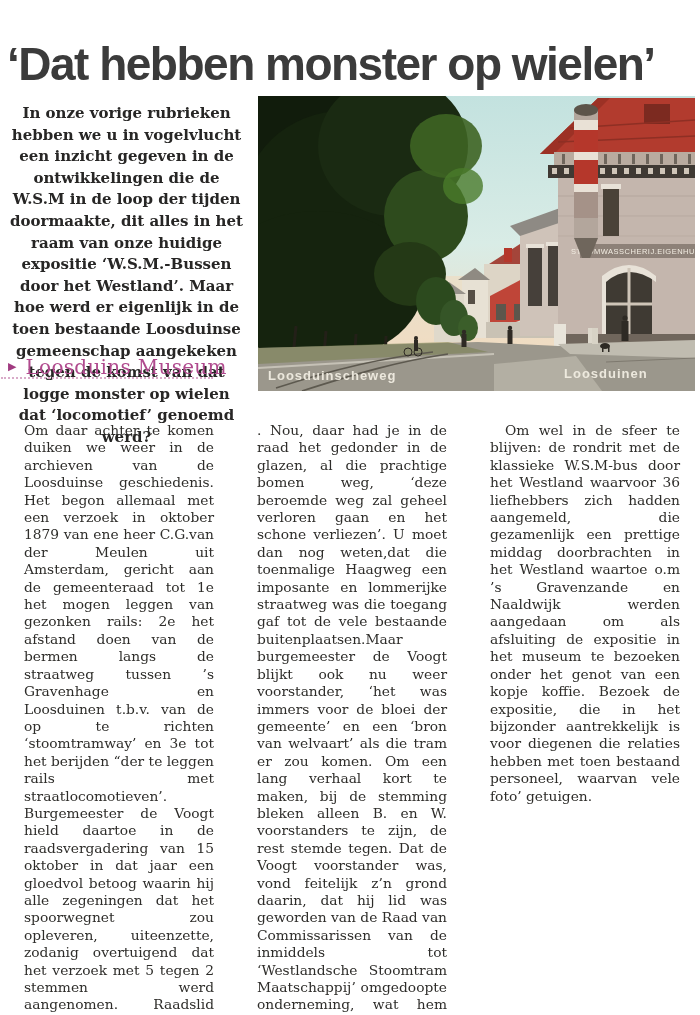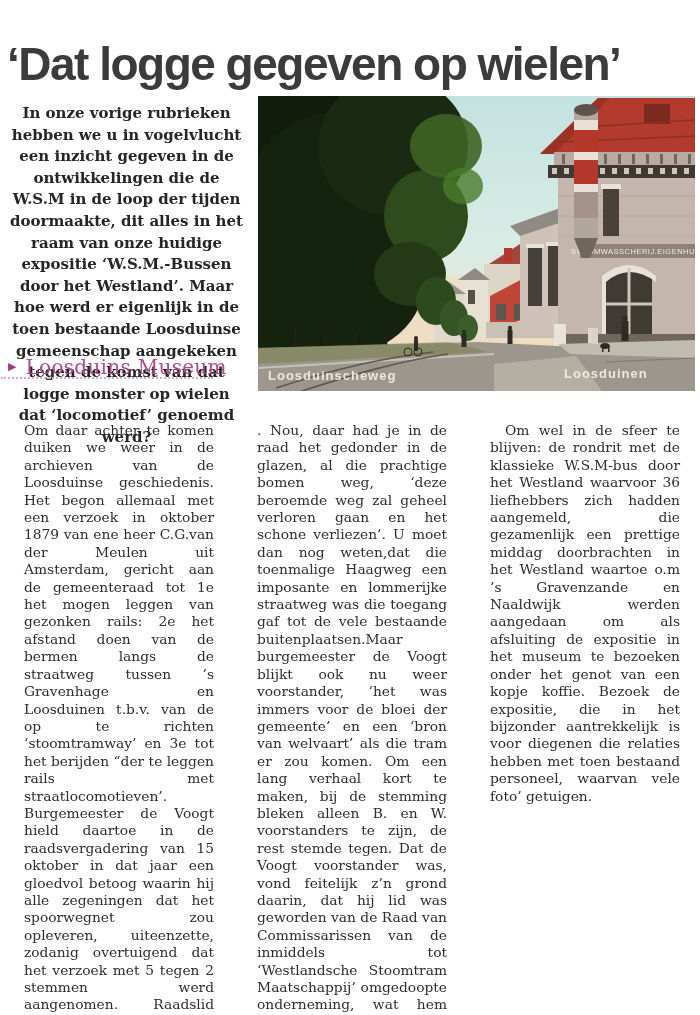--- a/index.html
+++ b/index.html
@@ -43,21 +43,21 @@
   .col p{margin:16px;}
   .col p.indent{text-indent:15px;}
   .cap{
     font-family:"Liberation Sans", sans-serif;font-weight:700;
     fill:#f3efe4;opacity:.92;letter-spacing:1px;
   }
 </style>
 </head>
 <body>
 
-<h1 class="title">‘Dat logge gegeven op wielen’</h1>
+<h1 class="title">‘Dat hebben monster op wielen’</h1>
 
 <div class="intro">In onze vorige rubrieken hebben we u in vogelvlucht een inzicht gegeven in de ontwikkelingen die de W.S.M in de loop der tijden doormaakte, dit alles in het raam van onze huidige expositie ‘W.S.M.-Bussen door het Westland’. Maar hoe werd er eigenlijk in de toen bestaande Loosduinse gemeenschap aangekeken tegen de komst van dat logge monster op wielen dat ‘locomotief’ genoemd werd?</div>
 
 <div class="museum-row">
   <span class="arrow-icon">▶</span>
   <span class="museum-label">Loosduins Museum</span>
 </div>
 <div class="dotted-rule"></div>
 
 <div class="photo">

